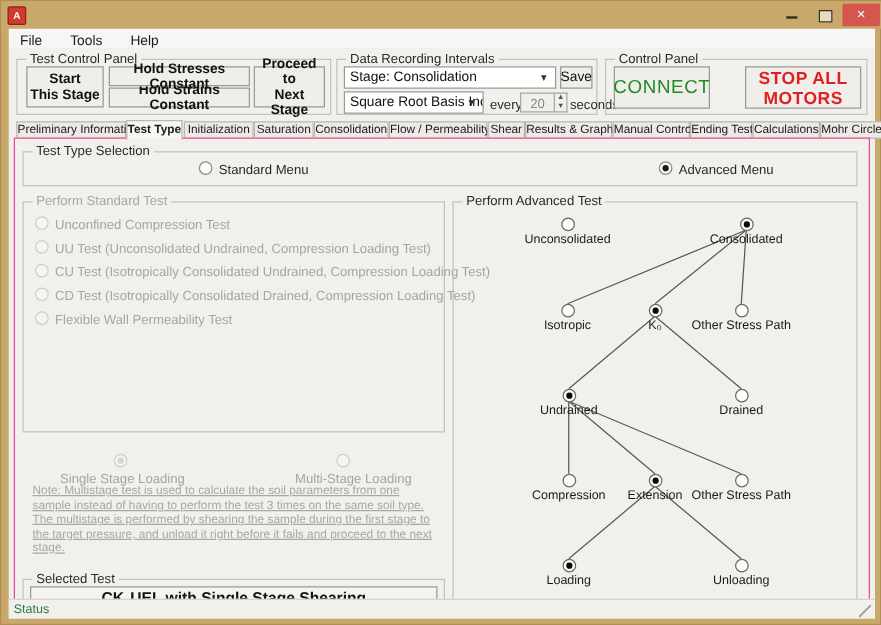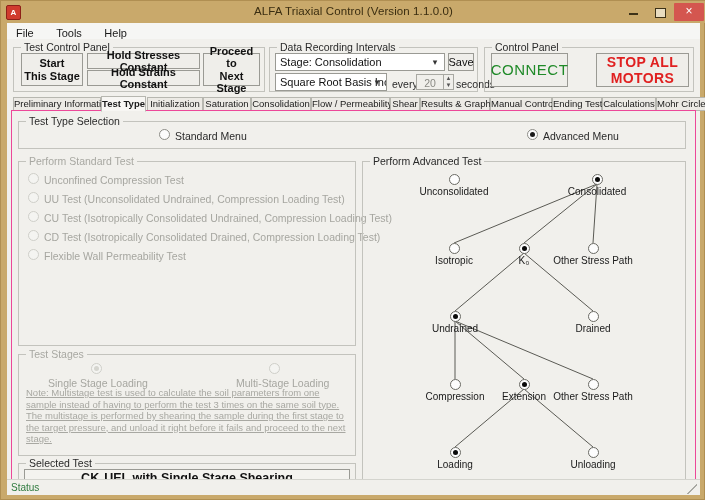--- a/index.html
+++ b/index.html
@@ -166,21 +166,20 @@
       linear-gradient(135deg,transparent 45%,#a9a9a3 45%,#a9a9a3 55%,transparent 55%);
   }
 </style>
 </head>
 <body>
 
 <div class="window">
 
   <div class="titlebar">
     <div class="app-icon">A</div>
-    <div class="title-text">ALFA Triaxial Control (Version 1.1.0.0)</div>
     <div class="win-btns">
       <span class="wb wb-min"></span>
       <span class="wb wb-max"></span>
       <span class="wb wb-close">×</span>
     </div>
   </div>
 
   <div class="menubar">
     <span class="menu-item">File</span>
     <span class="menu-item">Tools</span>
@@ -263,23 +262,20 @@
           <div class="radio dim" style="left: 16px; top: 81px;"></div>
           <span class="lbl dim" style="left: 32px; top: 82px;">UU Test (Unconsolidated Undrained, Compression Loading Test)</span>
           <div class="radio dim" style="left: 16px; top: 100px;"></div>
           <span class="lbl dim" style="left: 32px; top: 101px;">CU Test (Isotropically Consolidated Undrained, Compression Loading Test)</span>
           <div class="radio dim" style="left: 16px; top: 119px;"></div>
           <span class="lbl dim" style="left: 32px; top: 120px;">CD Test (Isotropically Consolidated Drained, Compression Loading Test)</span>
           <div class="radio dim" style="left: 16px; top: 138px;"></div>
           <span class="lbl dim" style="left: 32px; top: 139px;">Flexible Wall Permeability Test</span>
         </div>
 
-      <div class="gb" style="left:6px;top:243px;width:338px;height:102px;">
-        <span class="gb-title dim" style="color:#a8a8a2;">Test Stages</span>
-      </div>
       <div class="radio on dim" style="left:79px;top:252px;"></div>
       <span class="lbl dim" style="left:36px;top:266px;">Single Stage Loading</span>
       <div class="radio dim" style="left:257px;top:252px;"></div>
       <span class="lbl dim" style="left:224px;top:266px;">Multi-Stage Loading</span>
       <div class="note" style="left:14px;top:276px;width:320px;text-decoration:underline;">Note: Multistage test is used to calculate the soil parameters from one sample instead of having to perform the test 3 times on the same soil type. The multistage is performed by shearing the sample during the first stage to the target pressure, and unload it right before it fails and proceed to the next stage.</div>
 
       <div class="gb" style="left:6px;top:352px;width:338px;height:26px;">
         <span class="gb-title">Selected Test</span>
       </div>
       <div class="seltest" style="left:12px;top:358px;width:326px;height:18px;">

